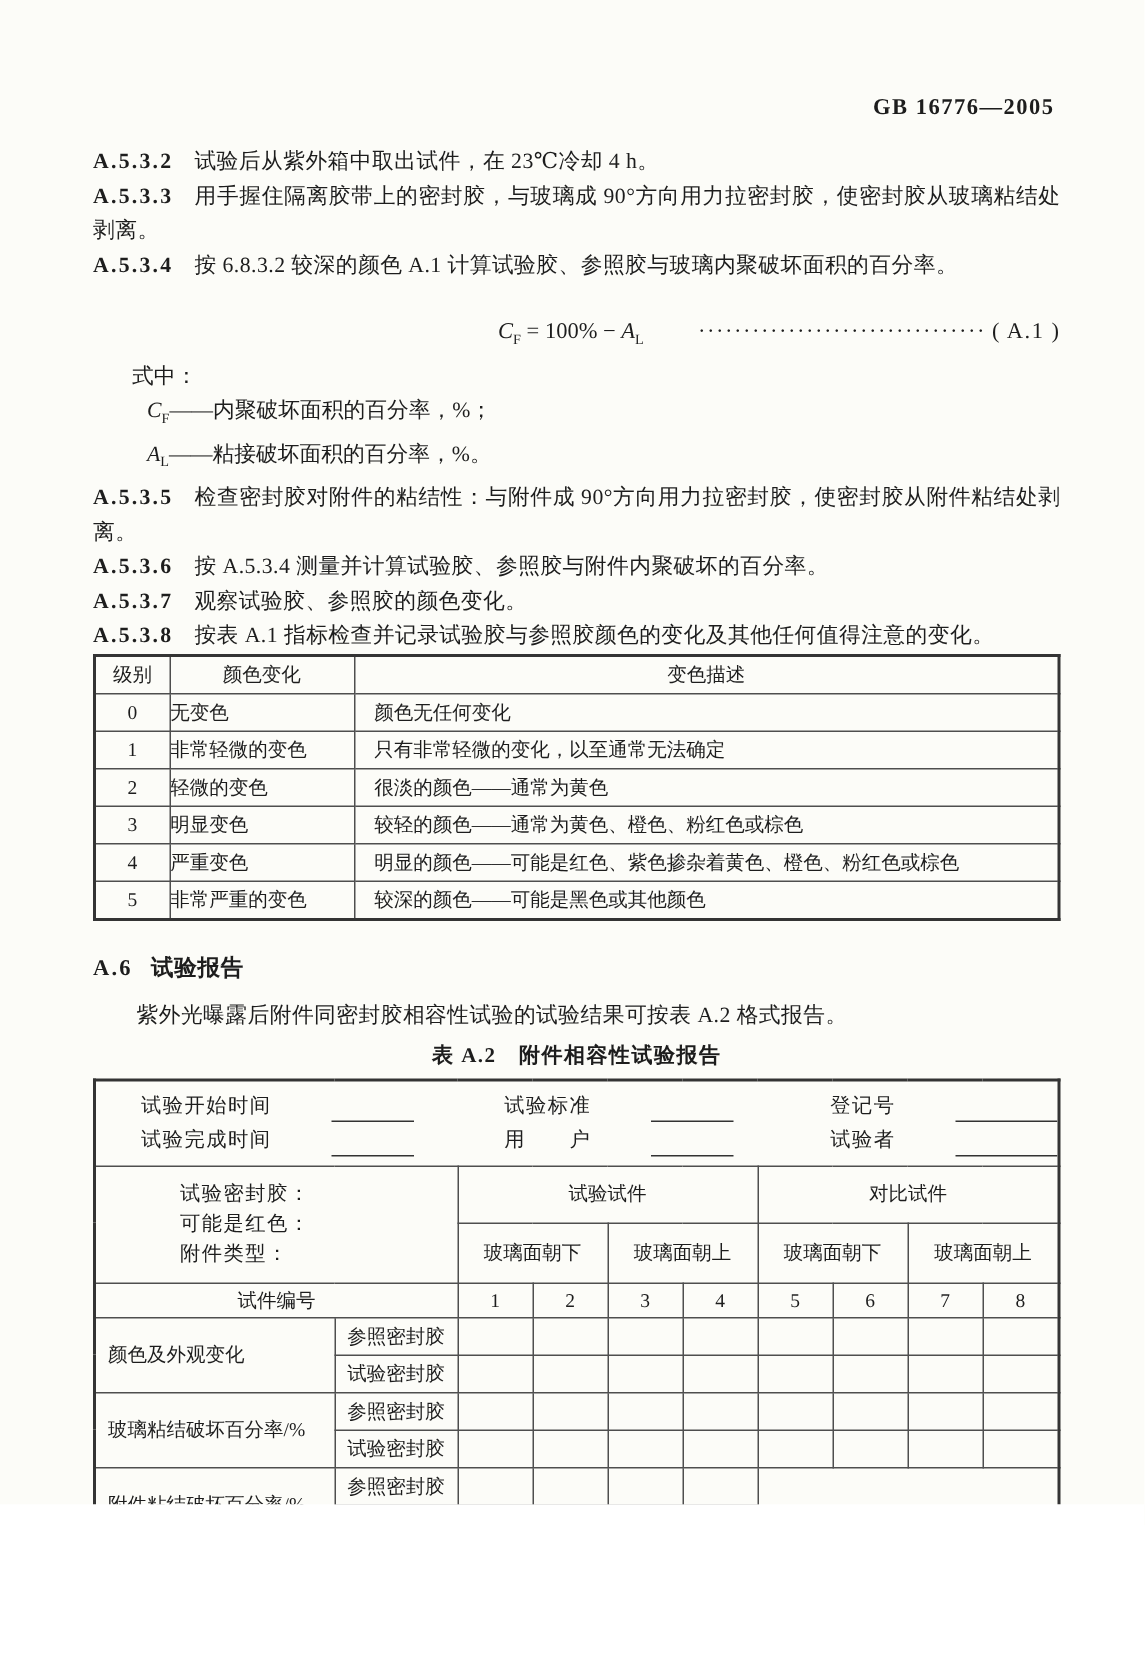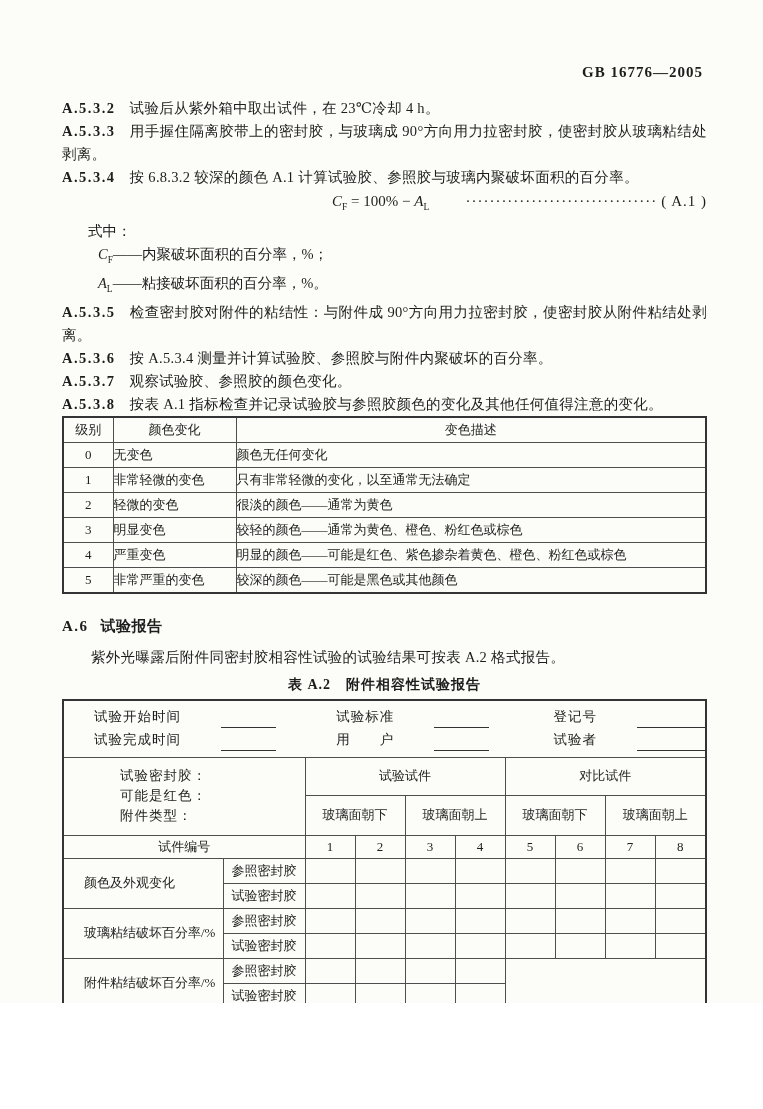--- a/index.html
+++ b/index.html
@@ -15,21 +15,21 @@
   .content { position:absolute; left:62px; top:64px; width:645px; }
 
   .doc-number { text-align:right; font-weight:bold; font-size:15px; letter-spacing:1px; padding-right:4px; }
 
   .body-block { margin-top:16px; }
   .para { font-size:14.5px; line-height:23px; text-align:justify; letter-spacing:0.3px; }
   .para .num { font-weight:bold; letter-spacing:1.5px; margin-right:14px; white-space:nowrap; }
   .jline { text-align:justify; text-align-last:justify; }
 
   .formula-row { display:flex; align-items:baseline; font-size:15px; line-height:25px;
-                 font-family:"Liberation Serif","DejaVu Serif",serif; }
+                 font-family:"Liberation Serif","DejaVu Serif",serif;margin-top:20px; }
   .fspacer { width:270px; flex:0 0 auto; }
   .feq { white-space:nowrap; font-style:italic; }
   .feq .up { font-style:normal; }
   .feq sub { font-size:9.5px; font-style:normal; }
   .fdots { flex:1; overflow:hidden; white-space:nowrap; text-align:right; letter-spacing:1px; padding:0 4px; }
   .flabel { white-space:nowrap; letter-spacing:1px; }
 
   .shizhong { font-size:14.5px; line-height:23px; padding-left:26px; }
   .def-line { font-size:14.5px; line-height:23px; padding-left:36px; }
   .def-line i { font-family:"Liberation Serif","DejaVu Serif",serif; }
@@ -40,38 +40,38 @@
   table { border-collapse:collapse; width:645px; table-layout:fixed; }
   table, td, th { border:1px solid #4e4e4e; }
   table { border:2px solid #343434; }
   td, th { font-size:13px; font-weight:normal; overflow:hidden; }
 
   
   .t1 td, .t1 th { height:25px; }
   .t1 .hrow th { height:26px; text-align:center; }
   .t1 .c-center { text-align:center; }
   .t1 .c2 { }
-  .t1 .c3 { }
+  .t1 .c3 { padding-left:13px; }
 
   
   .t2 .info-cell { padding:4px 0 6px 30px; }
   .info-line { display:flex; align-items:flex-end; font-size:13.5px; line-height:23px;gap:40px; }
   .ilabel { white-space:nowrap; letter-spacing:1px; }
   .iblank { display:inline-block; border-bottom:1px solid #333; height:17px; }
   .b1 { width:112px; } .b2 { width:112px; } .b3 { width:138px; }
   .g2 { margin-left:20px; } .g3 { margin-left:24px; }
 
   .t2 .corner { vertical-align:middle; padding-left:56px; }
   .t2 .corner div { line-height:20px; font-size:13.5px; letter-spacing:1px; }
   .t2 .cc { text-align:center; }
   .t2 .grow td { height:38px; }
   .t2 .srow td { height:40px; }
   .t2 .specrow td { height:23px; }
   .t2 .drow td { height:25px; }
-  .t2 .main-label { padding-left:20px; }
+  .t2 .main-label { padding-left:8px; }
   .t2 .sub-label { text-align:center; }
   .t2 .noterow td { height:25px;padding-left:38px; }
   .t2 .note-label { letter-spacing:2px; }
 
   .heading { font-size:15px; font-weight:bold; line-height:20px; letter-spacing:0.5px; }
   .heading .hnum { letter-spacing:1.5px; margin-right:12px; }
   .indent-para { text-indent:29px; }
 
   .mt6{margin-top:6px;} .mt10{margin-top:10px;} .mt18{margin-top:18px;} .mt22{margin-top:22px;}
 </style>

